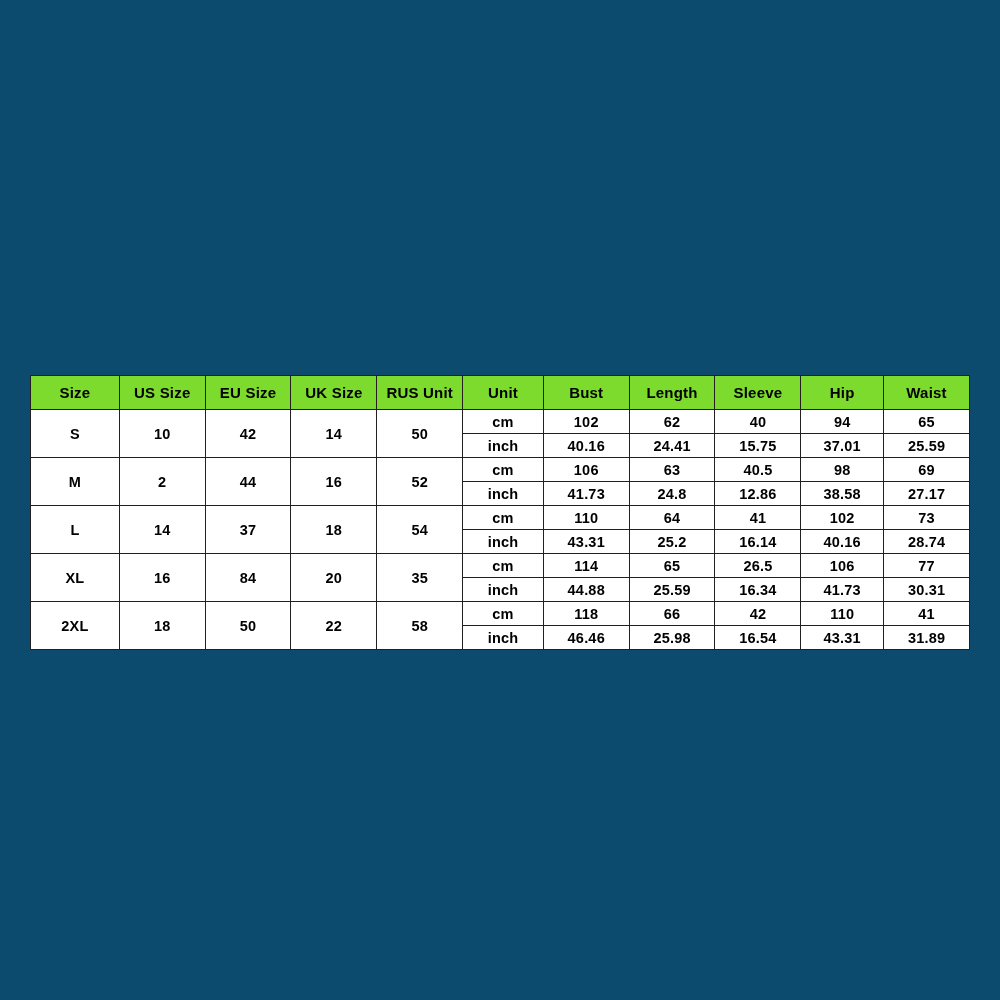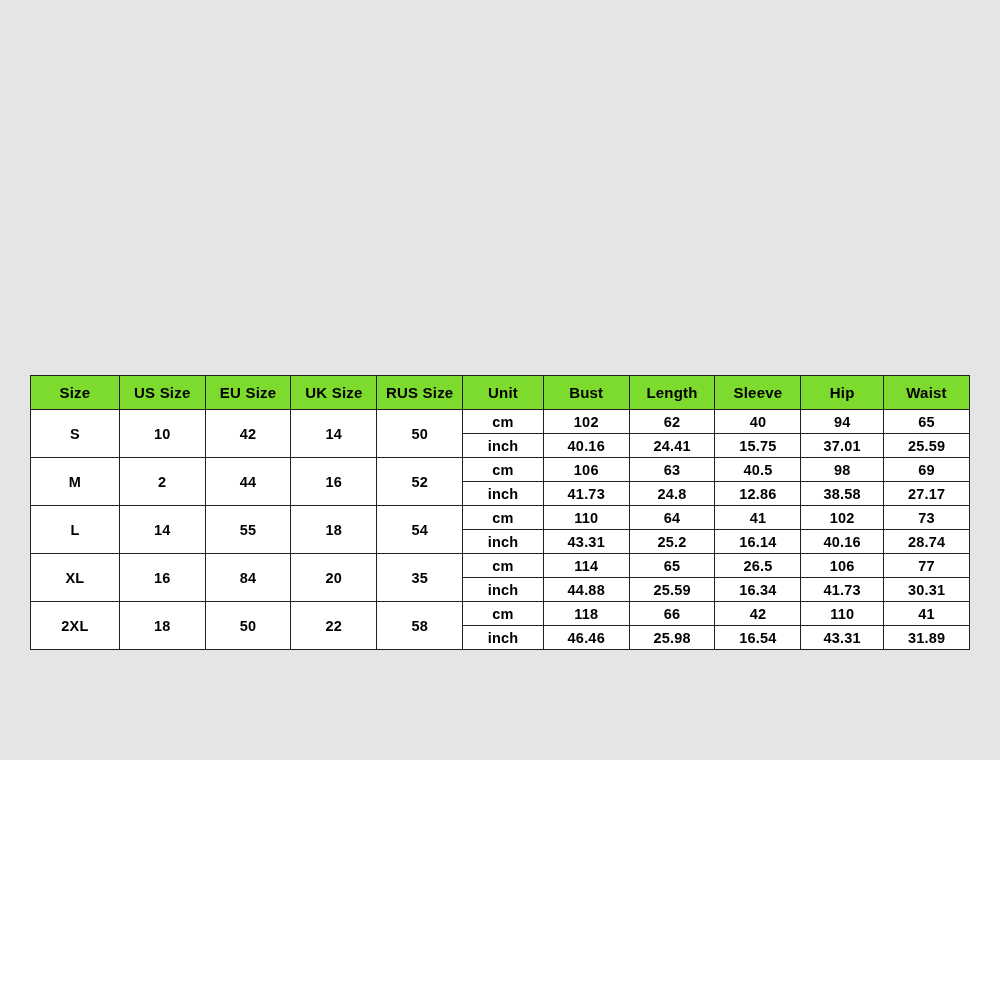--- a/index.html
+++ b/index.html
@@ -9,22 +9,22 @@
     width: 1000px;
     height: 1000px;
     overflow: hidden;
   }
   body {
     font-family: "Liberation Sans", sans-serif;
   }
   .page {
     position: relative;
     width: 1000px;
-    height: 760px;
-    background: #e5e5e5;
+    height: 1000px;
+    background: #0c4a6e;
   }
   .table-wrap {
     position: absolute;
     left: 30px;
     top: 375px;
     width: 940px;
   }
   table.size-chart {
     border-collapse: collapse;
     width: 940px;
@@ -81,21 +81,21 @@
           <col class="col-sleeve">
           <col class="col-hip">
           <col class="col-waist">
       </colgroup>
       <thead>
         <tr>
           <th>Size</th>
           <th>US Size</th>
           <th>EU Size</th>
           <th>UK Size</th>
-          <th>RUS Size</th>
+          <th>RUS Unit</th>
           <th>Unit</th>
           <th>Bust</th>
           <th>Length</th>
           <th>Sleeve</th>
           <th>Hip</th>
           <th>Waist</th>
         </tr>
       </thead>
       <tbody>
 
@@ -139,21 +139,21 @@
           <td>41.73</td>
           <td>24.8</td>
           <td>12.86</td>
           <td>38.58</td>
           <td>27.17</td>
         </tr>
 
         <tr>
           <td class="rowspan-cell" rowspan="2">L</td>
           <td rowspan="2">14</td>
-          <td rowspan="2">55</td>
+          <td rowspan="2">37</td>
           <td rowspan="2">18</td>
           <td rowspan="2">54</td>
           <td>cm</td>
           <td>110</td>
           <td>64</td>
           <td>41</td>
           <td>102</td>
           <td>73</td>
         </tr>
         <tr>

